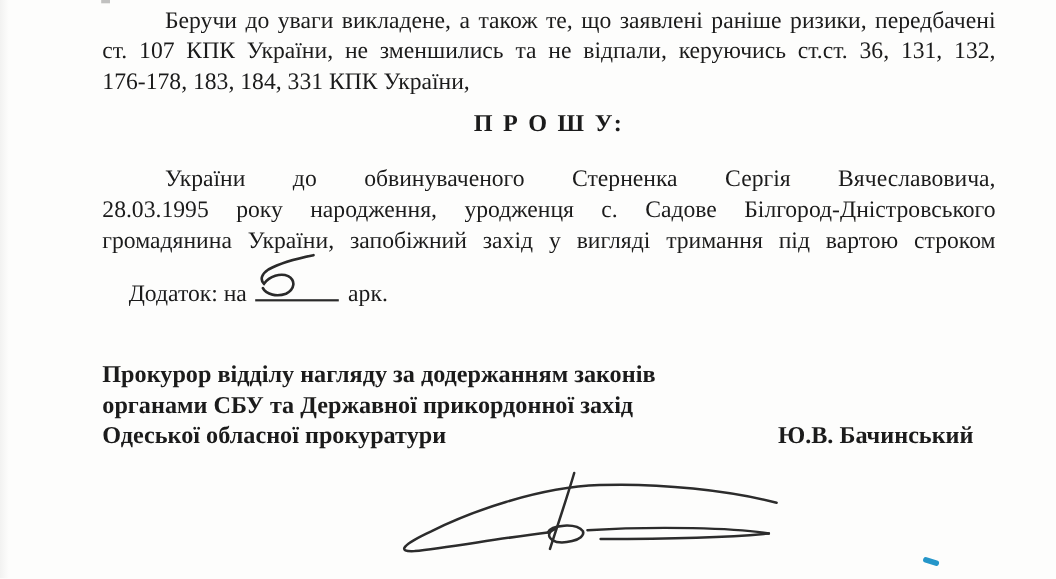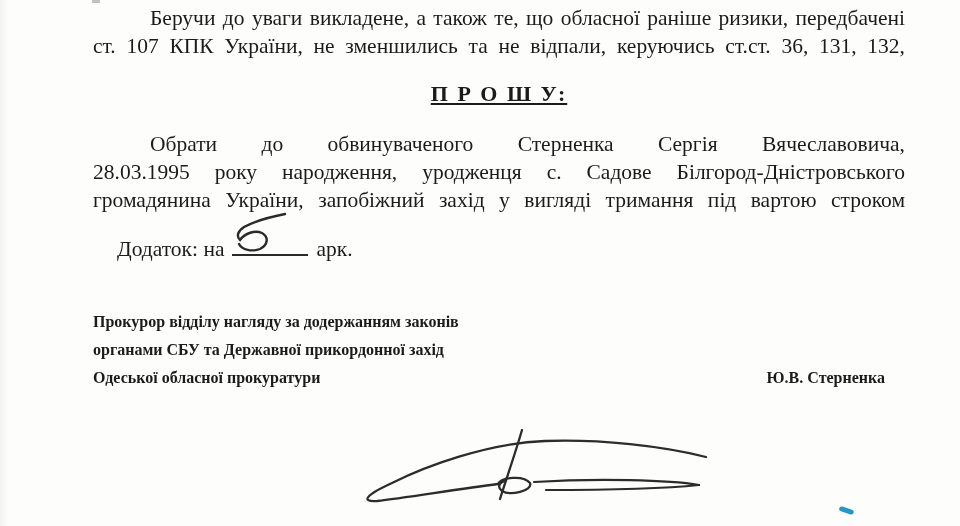--- a/index.html
+++ b/index.html
@@ -26,27 +26,26 @@
     white-space: nowrap;
   }
   .just {
     white-space: normal;
     text-align: justify;
     text-align-last: justify;
   }
   .indent { text-indent: 57px; }
   .para { margin: 0; }
   .heading {
-    margin-top: 20px;
+    margin-top: 10px;
     font-size: 22px;
     line-height: 28px;
     font-weight: 700;
     text-align: center;
     letter-spacing: 2px;
-    text-decoration: underline;
   }
   .para2 { margin-top: 22px; }
   .attachment-line {
     margin-top: 20px;
     font-size: 21.5px;
     line-height: 30px;
     position: relative;
     margin-left: 24px;
   }
   .blank-underline {
@@ -65,21 +64,21 @@
   .redacted-marks {
     color: #6d6d6d;
     opacity: 0.55;
     letter-spacing: 9px;
     font-size: 18px;
   }
   .signoff {
     margin-top: 44px;
     font-weight: 700;
   }
-  .signoff .line { font-size: 16px; line-height: 28px; }
+  .signoff .line { font-size: 22px; line-height: 28px; }
   .signoff-row {
     display: flex;
     justify-content: space-between;
     align-items: flex-start;
   }
   .signer-name { margin-right: 20px; }
   .signature-svg {
     position: absolute;
     left: 358px; top: 424px;
     pointer-events: none;
@@ -104,45 +103,46 @@
 </head>
 <body>
 
 <div class="page">
 
   <div class="scan-mark-topleft"></div>
 
   <div class="content">
 
     <div class="para">
-      <div class="line just indent">Беручи до уваги викладене, а також те, що обласної раніше ризики, передбачені</div>
+      <div class="line just indent">Беручи до уваги викладене, а також те, що заявлені раніше ризики, передбачені</div>
       <div class="line just">ст. 107 КПК України, не зменшились та не відпали, керуючись ст.ст. 36, 131, 132,</div>
+      <div class="line">176-178, 183, 184, 331 КПК України,</div>
     </div>
 
     <div class="heading">П Р О Ш У:</div>
 
     <div class="para para2">
-      <div class="line just indent">Обрати до обвинуваченого Стерненка Сергія Вячеславовича,</div>
+      <div class="line just indent">України до обвинуваченого Стерненка Сергія Вячеславовича,</div>
       <div class="line just">28.03.1995 року народження, уродженця с. Садове Білгород-Дністровського</div>
       <div class="line just">громадянина України, запобіжний захід у вигляді тримання під вартою строком</div>
     </div>
 
     <div class="attachment-line">
       <span>Додаток: на</span><span class="blank-underline"></span><span>арк.</span>
       <svg class="handwritten-five" width="80" height="50" viewBox="0 0 80 50">
         <path d="M70,6 C55,9 38,14 29,19 C23,23 21,28 25,32 C30,25 40,22 47,25 C54,29 53,37 45,41 C37,44 27,42 24,36" fill="none" stroke="#2a2a2a" stroke-width="2.4" stroke-linecap="round"></path>
       </svg>
     </div>
 
     <div class="signoff">
       <div class="line">Прокурор відділу нагляду за додержанням законів</div>
       <div class="line">органами СБУ та Державної прикордонної захід</div>
       <div class="signoff-row">
         <div class="line">Одеської обласної прокуратури</div>
-        <div class="line signer-name">Ю.В. Стерненка</div>
+        <div class="line signer-name">Ю.В. Бачинський</div>
       </div>
     </div>
 
   </div>
 
   <svg class="signature-svg" width="395" height="90" viewBox="0 0 395 90">
 
     <path d="M348,33 C305,22 242,15 187,17 C130,19 68,42 34,59 C8,71 2,78 19,77 C46,74 100,65 140,60" fill="none" stroke="#2c2c2c" stroke-width="2.3" stroke-linecap="round"></path>
 
     <path d="M140,60 C143,53 166,51 172,59 C175,67 152,72 144,67 C139,63 141,59 147,57" fill="none" stroke="#2c2c2c" stroke-width="2.3" stroke-linecap="round"></path>

